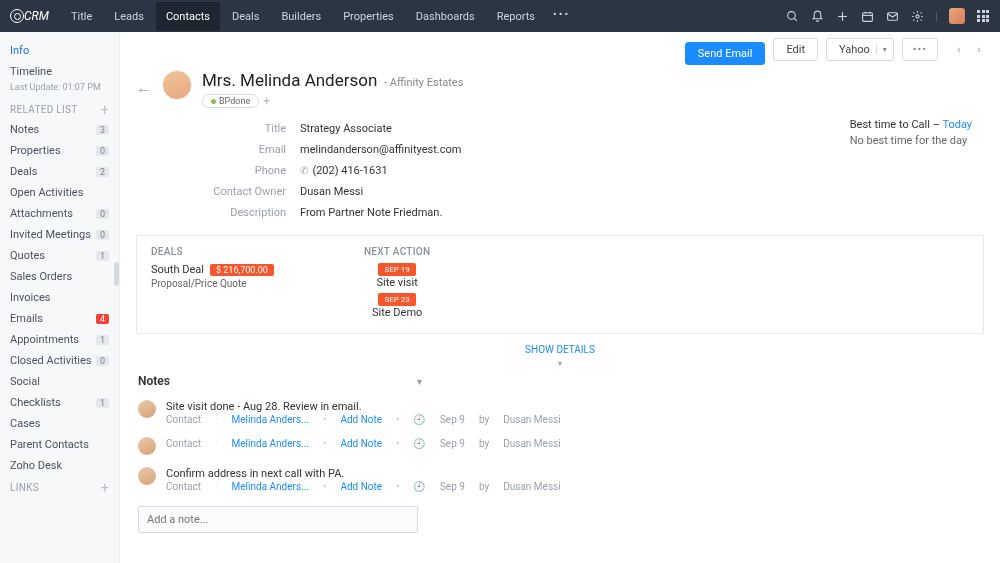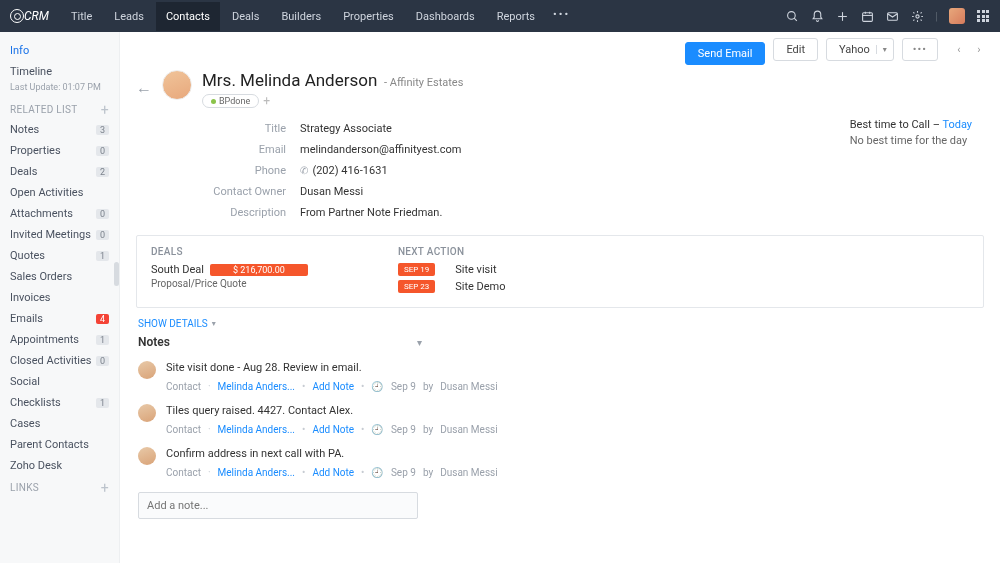--- a/index.html
+++ b/index.html
@@ -58,36 +58,36 @@
 .dval{color:#333;}
 .phone-ico{color:#9aa1ab;margin-right:4px;font-size:10px;}
 .assign{color:#9aa1ab;border-bottom:1px dotted #9aa1ab;margin-left:3px;font-size:10px;cursor:pointer;}
 .best{margin-left:auto;font-size:11px;text-align:left;padding-right:12px;}
 .best .today{color:#1a8cff;cursor:pointer;}
 .best .sub{color:#666;margin-top:3px;}
 
 .card{margin:12px 16px 0;border:1px solid #e4e7eb;border-radius:2px;padding:10px 14px;display:flex;gap:90px;}
 .card h4{font-size:10px;color:#8a919b;letter-spacing:.3px;font-weight:500;margin-bottom:6px;}
 .deal-name{font-size:11px;color:#333;}
-.deal-amount{background:#f5562b;color:#fff;font-size:9px;padding:1px 23px;border-radius:2px;margin-left:6px;}
+.deal-amount{background:#f5562b;color:#fff;font-size:9px;padding:1px 6px;border-radius:2px;margin-left:6px;}
 .deal-stage{font-size:10px;color:#666;margin-top:2px;}
-.na-line{display:flex;align-items:center;gap:20px;margin-bottom:4px;}
+.na-line{display:flex;align-items:center;gap:0;margin-bottom:4px;flex-direction:column;}
 .date-chip{background:#f5562b;color:#fff;font-size:8px;padding:2px 6px;border-radius:2px;min-width:32px;text-align:center;}
 .na-title{font-size:11px;color:#333;}
 
-.show-details{color:#1a8cff;font-size:10px;padding:10px 18px 6px;display:flex;align-items:center;gap:4px;cursor:pointer;}
+.show-details{color:#1a8cff;font-size:10px;padding:10px 18px 6px;display:flex;align-items:center;gap:4px;cursor:pointer;flex-direction:column;}
 .show-details .chev{font-size:8px;color:#9aa1ab;}
 
 .notes-head{display:flex;justify-content:space-between;align-items:center;padding:0 18px 6px;}
 .notes-head h3{font-size:12px;font-weight:600;color:#333;}
 .notes-head .chev{color:#9aa1ab;font-size:10px;cursor:pointer;}
 .note{display:flex;gap:10px;padding:6px 18px;}
 .note .av{width:18px;height:18px;border-radius:50%;background:linear-gradient(160deg,#e8c9a8,#d9a378);flex-shrink:0;}
 .note .body{font-size:11px;}
-.note .meta{font-size:10px;color:#9aa1ab;margin-top:7px;display:flex;gap:7px;align-items:center;}
+.note .meta{font-size:10px;color:#9aa1ab;margin-top:1px;display:flex;gap:14px;align-items:center;}
 .note .meta .link{color:#1a8cff;cursor:pointer;}
 .note .meta .dot{color:#c7ccd3;}
 .note-input{margin:8px 18px 0;width:280px;}
 .note-input input{width:100%;border:1px solid #d7dbe0;background:#fafbfc;padding:6px 8px;font-size:11px;color:#888;border-radius:2px;}
 svg{display:block;}
 </style>
 </head>
 <body>
 
 <div class="topbar">
@@ -350,21 +350,20 @@
             <span>🕘</span>
             <span>Sep 9</span>
             <span>by</span>
             <span>Dusan Messi</span>
           </div>
       </div>
     </div>
     <div class="note">
       <div class="av"></div>
       <div class="body">
-        <div>Tiles query raised. 4427. Contact Alex.</div>
         <div class="meta">
             <span>Contact</span>
             <span class="dot">·</span>
             <span class="link">Melinda Anders...</span>
             <span class="dot">•</span>
             <span class="link">Add Note</span>
             <span class="dot">•</span>
             <span>🕘</span>
             <span>Sep 9</span>
             <span>by</span>

